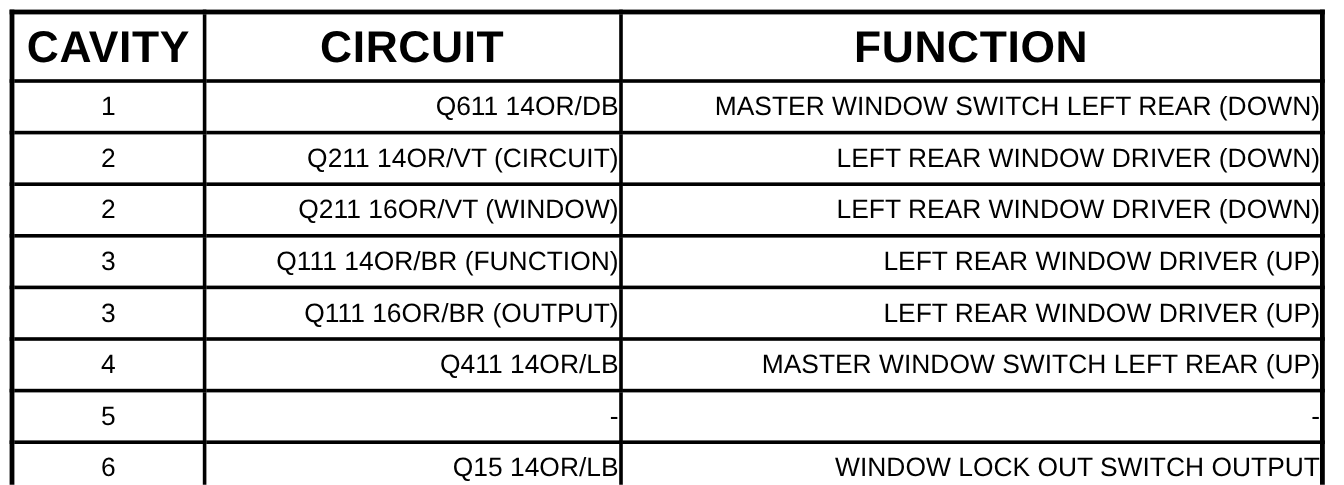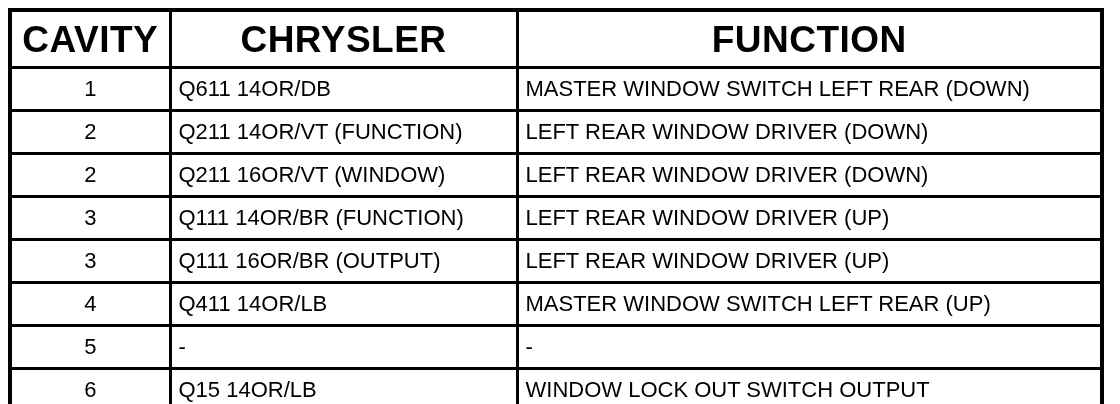--- a/index.html
+++ b/index.html
@@ -58,51 +58,51 @@
     height: 40px;
     font-size: 22px;
     font-weight: normal;
     line-height: 1;
   }
   td.cavity-cell {
     text-align: center;
   }
   td.circuit-cell,
   td.function-cell {
-    text-align: left;
+    text-align: right;
     padding-left: 7px;
     white-space: nowrap;
   }
 </style>
 </head>
 <body>
 
 <div class="sheet">
   <table class="pinout-table">
     <colgroup>
       <col class="col-cavity">
       <col class="col-circuit">
       <col class="col-function">
     </colgroup>
     <thead>
       <tr>
         <th>CAVITY</th>
-        <th>CHRYSLER</th>
+        <th>CIRCUIT</th>
         <th>FUNCTION</th>
       </tr>
     </thead>
     <tbody id="table-body">
         <tr>
           <td class="cavity-cell">1</td>
           <td class="circuit-cell">Q611 14OR/DB</td>
           <td class="function-cell">MASTER WINDOW SWITCH LEFT REAR (DOWN)</td>
         </tr>
         <tr>
           <td class="cavity-cell">2</td>
-          <td class="circuit-cell">Q211 14OR/VT (FUNCTION)</td>
+          <td class="circuit-cell">Q211 14OR/VT (CIRCUIT)</td>
           <td class="function-cell">LEFT REAR WINDOW DRIVER (DOWN)</td>
         </tr>
         <tr>
           <td class="cavity-cell">2</td>
           <td class="circuit-cell">Q211 16OR/VT (WINDOW)</td>
           <td class="function-cell">LEFT REAR WINDOW DRIVER (DOWN)</td>
         </tr>
         <tr>
           <td class="cavity-cell">3</td>
           <td class="circuit-cell">Q111 14OR/BR (FUNCTION)</td>

